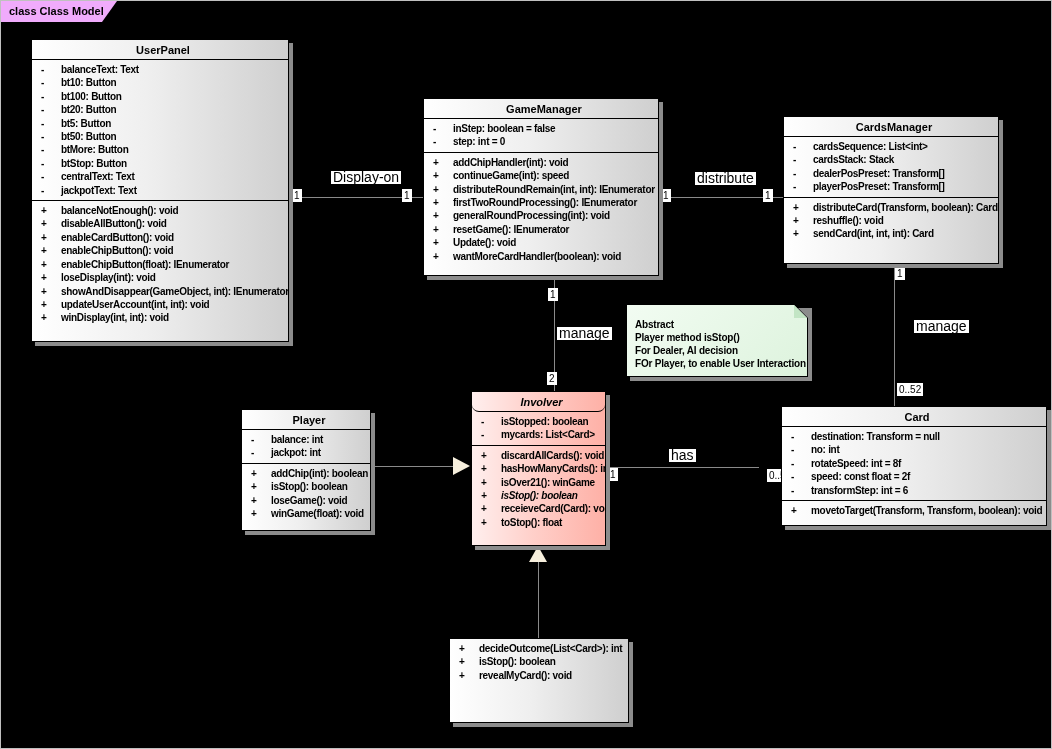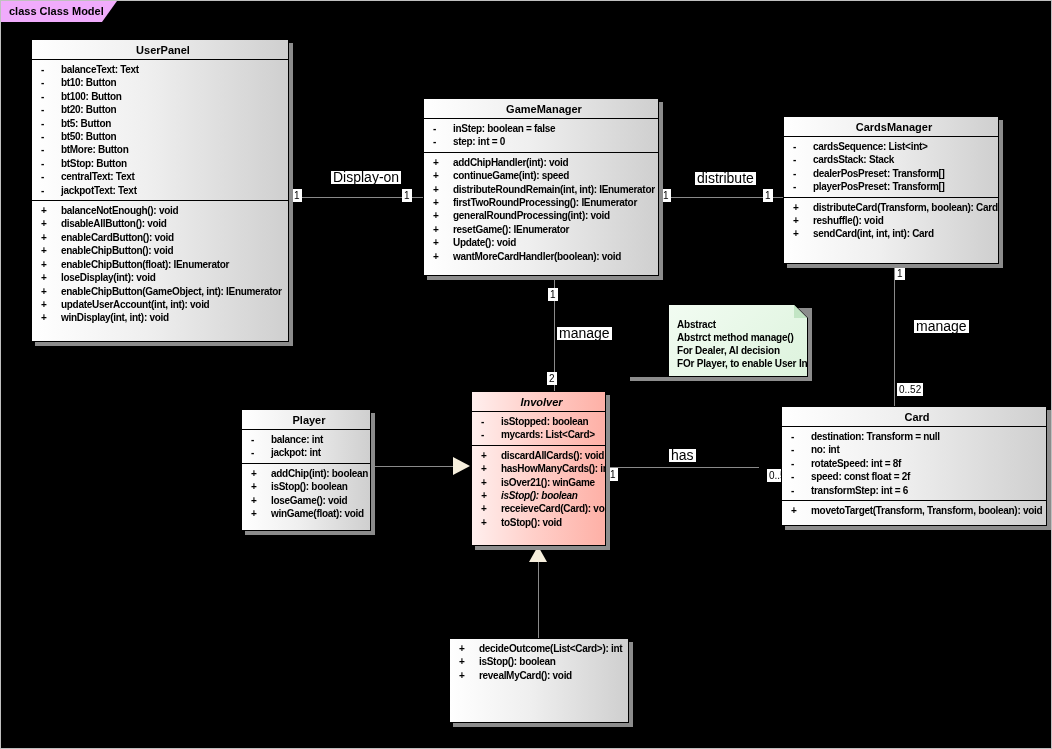--- a/index.html
+++ b/index.html
@@ -10,36 +10,36 @@
   .frame-tab{position:absolute;left:0;top:0;width:116px;height:21px;background:#f0abfc;
     clip-path:polygon(0 0,100% 0,calc(100% - 15px) 100%,0 100%);}
   .frame-tab span{display:inline-block;font-size:11px;font-weight:bold;padding:4px 0 0 8px;white-space:nowrap;}
   
   .uml-class{position:absolute;box-sizing:border-box;border:1px solid #000;
     background:linear-gradient(90deg,#ffffff 0%,#efefef 45%,#cfcfcf 100%);
     box-shadow:4px 4px 0 #8c8c8c;display:flex;flex-direction:column;}
   .uml-class.pink{background:linear-gradient(90deg,#ffefee 0%,#ffd0ca 45%,#feb0a6 100%);}
   .cls-title{font-size:11px;font-weight:bold;text-align:center;padding:4px 2px 3px 8px;
     border-bottom:1px solid #000;flex:none;white-space:nowrap;overflow:hidden;}
-  .uml-class.abstract .cls-title{font-style:italic;}
+  .uml-class.abstract .cls-title{font-style:italic;border-radius:7px;}
   .compartment{padding:3px 2px 3px 0;overflow:hidden;}
   .cls-attrs{flex:none;border-bottom:1px solid #000;}
   .cls-methods{flex:1;}
   .member{display:flex;font-size:10px;font-weight:bold;line-height:13.4px;
     letter-spacing:-0.3px;white-space:nowrap;}
   .member .vis{flex:none;width:11px;padding-left:9px;}
   .member .txt{padding-left:9px;}
   .member.italic{font-style:italic;}
   
   .note-shadow{position:absolute;background:#8c8c8c;}
   .note-outer{position:absolute;background:#000;
     clip-path:polygon(0 0,calc(100% - 14px) 0,100% 14px,100% 100%,0 100%);}
   .note-inner{position:absolute;left:1px;top:1px;right:1px;bottom:1px;
     background:linear-gradient(135deg,#f2fcf2 0%,#ddf3dd 100%);
-    clip-path:polygon(0 0,calc(100% - 13px) 0,100% 13px,100% 100%,0 100%);margin-left:42px;}
+    clip-path:polygon(0 0,calc(100% - 13px) 0,100% 13px,100% 100%,0 100%);}
   .note-flap{position:absolute;top:0;right:0;width:13px;height:13px;background:#c2e5c4;}
   .note-text{position:absolute;left:8px;top:13px;right:4px;}
   .note-line{font-size:10px;font-weight:bold;line-height:13px;letter-spacing:-0.2px;white-space:nowrap;}
   
   .edge-h{position:absolute;height:1px;background:#8a8a8a;}
   .edge-v{position:absolute;width:1px;background:#8a8a8a;}
   .edge-label,.mult{position:absolute;background:#fff;color:#000;white-space:nowrap;
     padding:0 2px;line-height:13px;}
   .edge-label{font-size:14px;}
   .mult{font-size:10px;}
@@ -151,21 +151,21 @@
         <div class="member">
           <span class="vis">+</span>
           <span class="txt">enableChipButton(float): IEnumerator</span>
         </div>
         <div class="member">
           <span class="vis">+</span>
           <span class="txt">loseDisplay(int): void</span>
         </div>
         <div class="member">
           <span class="vis">+</span>
-          <span class="txt">enableChipButton(GameObject, int): IEnumerator</span>
+          <span class="txt">showAndDisappear(GameObject, int): IEnumerator</span>
         </div>
         <div class="member">
           <span class="vis">+</span>
           <span class="txt">updateUserAccount(int, int): void</span>
         </div>
         <div class="member">
           <span class="vis">+</span>
           <span class="txt">winDisplay(int, int): void</span>
         </div>
       </div>
@@ -315,21 +315,21 @@
         <div class="member italic">
           <span class="vis">+</span>
           <span class="txt">isStop(): boolean</span>
         </div>
         <div class="member">
           <span class="vis">+</span>
           <span class="txt">receieveCard(Card): void</span>
         </div>
         <div class="member">
           <span class="vis">+</span>
-          <span class="txt">toStop(): void</span>
+          <span class="txt">toStop(): float</span>
         </div>
       </div>
   </div>
 
   <div class="uml-class" style="left:780px;top:405px;width:266px;height:120px">
     <div class="cls-title">Card</div>
     <div class="compartment cls-attrs">
         <div class="member">
           <span class="vis">-</span>
           <span class="txt">destination: Transform = null</span>
@@ -375,20 +375,20 @@
         </div>
       </div>
   </div>
 
   <div class="note-shadow" style="left:629px;top:307px;width:182px;height:73px"></div>
   <div class="note-outer" style="left:625px;top:303px;width:182px;height:73px">
     <div class="note-inner">
       <div class="note-flap"></div>
       <div class="note-text">
           <div class="note-line">Abstract</div>
-          <div class="note-line">Abstrct method manage()</div>
+          <div class="note-line">Player method isStop()</div>
           <div class="note-line">For Dealer, AI decision</div>
           <div class="note-line">FOr Player, to enable User Interaction</div>
         </div>
     </div>
   </div>
 
 </div>
 
 </body></html>

